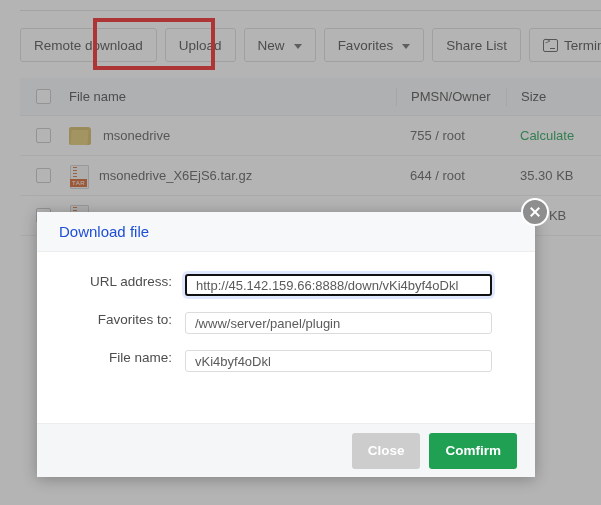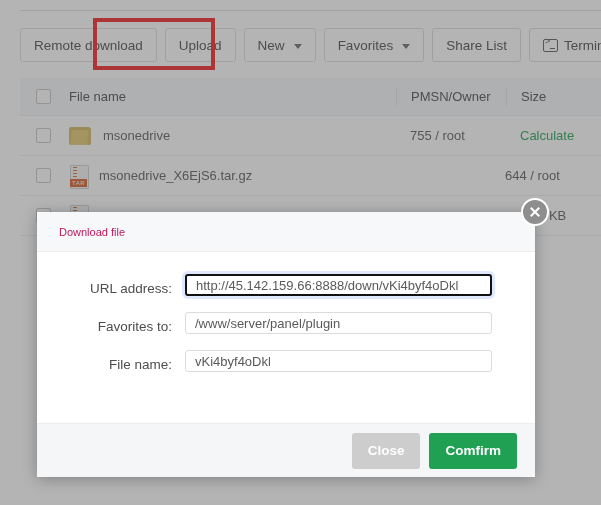--- a/index.html
+++ b/index.html
@@ -163,21 +163,21 @@
     z-index: 20;
     box-shadow: 0 2px 14px rgba(0,0,0,0.28);
   }
   .dlg-head {
     height: 40px;
     background: #f7f8f9;
     border-bottom: 1px solid #ededed;
     display: flex; align-items: center;
     padding-left: 22px;
   }
-  .dlg-title { font-size: 11px; color: #be185d; }
+  .dlg-title { font-size: 15px; color: #1d4ed8; }
   .dlg-close {
     position: absolute;
     right: -14px; top: -14px;
     width: 28px; height: 28px;
     border-radius: 50%;
     background: #8e8e8e;
     border: 2px solid #ffffff;
     z-index: 25;
     cursor: pointer;
   }
@@ -185,21 +185,21 @@
     content: "";
     position: absolute; left: 50%; top: 50%;
     width: 12px; height: 2px; background: #ffffff;
     margin-left: -6px; margin-top: -1px;
   }
   .dlg-close::before { transform: rotate(45deg); }
   .dlg-close::after  { transform: rotate(-45deg); }
 
   .dlg-body { padding: 22px 0 0 0; }
   .frm-row {
-    display: flex; align-items: flex-end;
+    display: flex; align-items: flex-start;
     margin-bottom: 16px;
   }
   .frm-label {
     width: 148px;
     text-align: right;
     padding-right: 13px;
     font-size: 13.5px;
     color: #4d4d4d;
   }
   .frm-input {
@@ -299,20 +299,21 @@
         <span class="cbox"></span>
       </div>
       <div class="c-name">
         <span class="ico-tar">
           <span class="tar-zip"></span>
           <span class="tar-tag">TAR</span>
         </span>
         <span>msonedrive_X6EjS6.tar.gz</span>
       </div>
       <div class="c-own">644 / root</div>
+      <div class="c-size">35.30 KB</div>
     </div>
 
     <div class="frow">
       <div class="c-check">
         <span class="cbox"></span>
       </div>
       <div class="c-name">
         <span class="ico-tar">
           <span class="tar-zip"></span>
           <span class="tar-tag">TAR</span>

